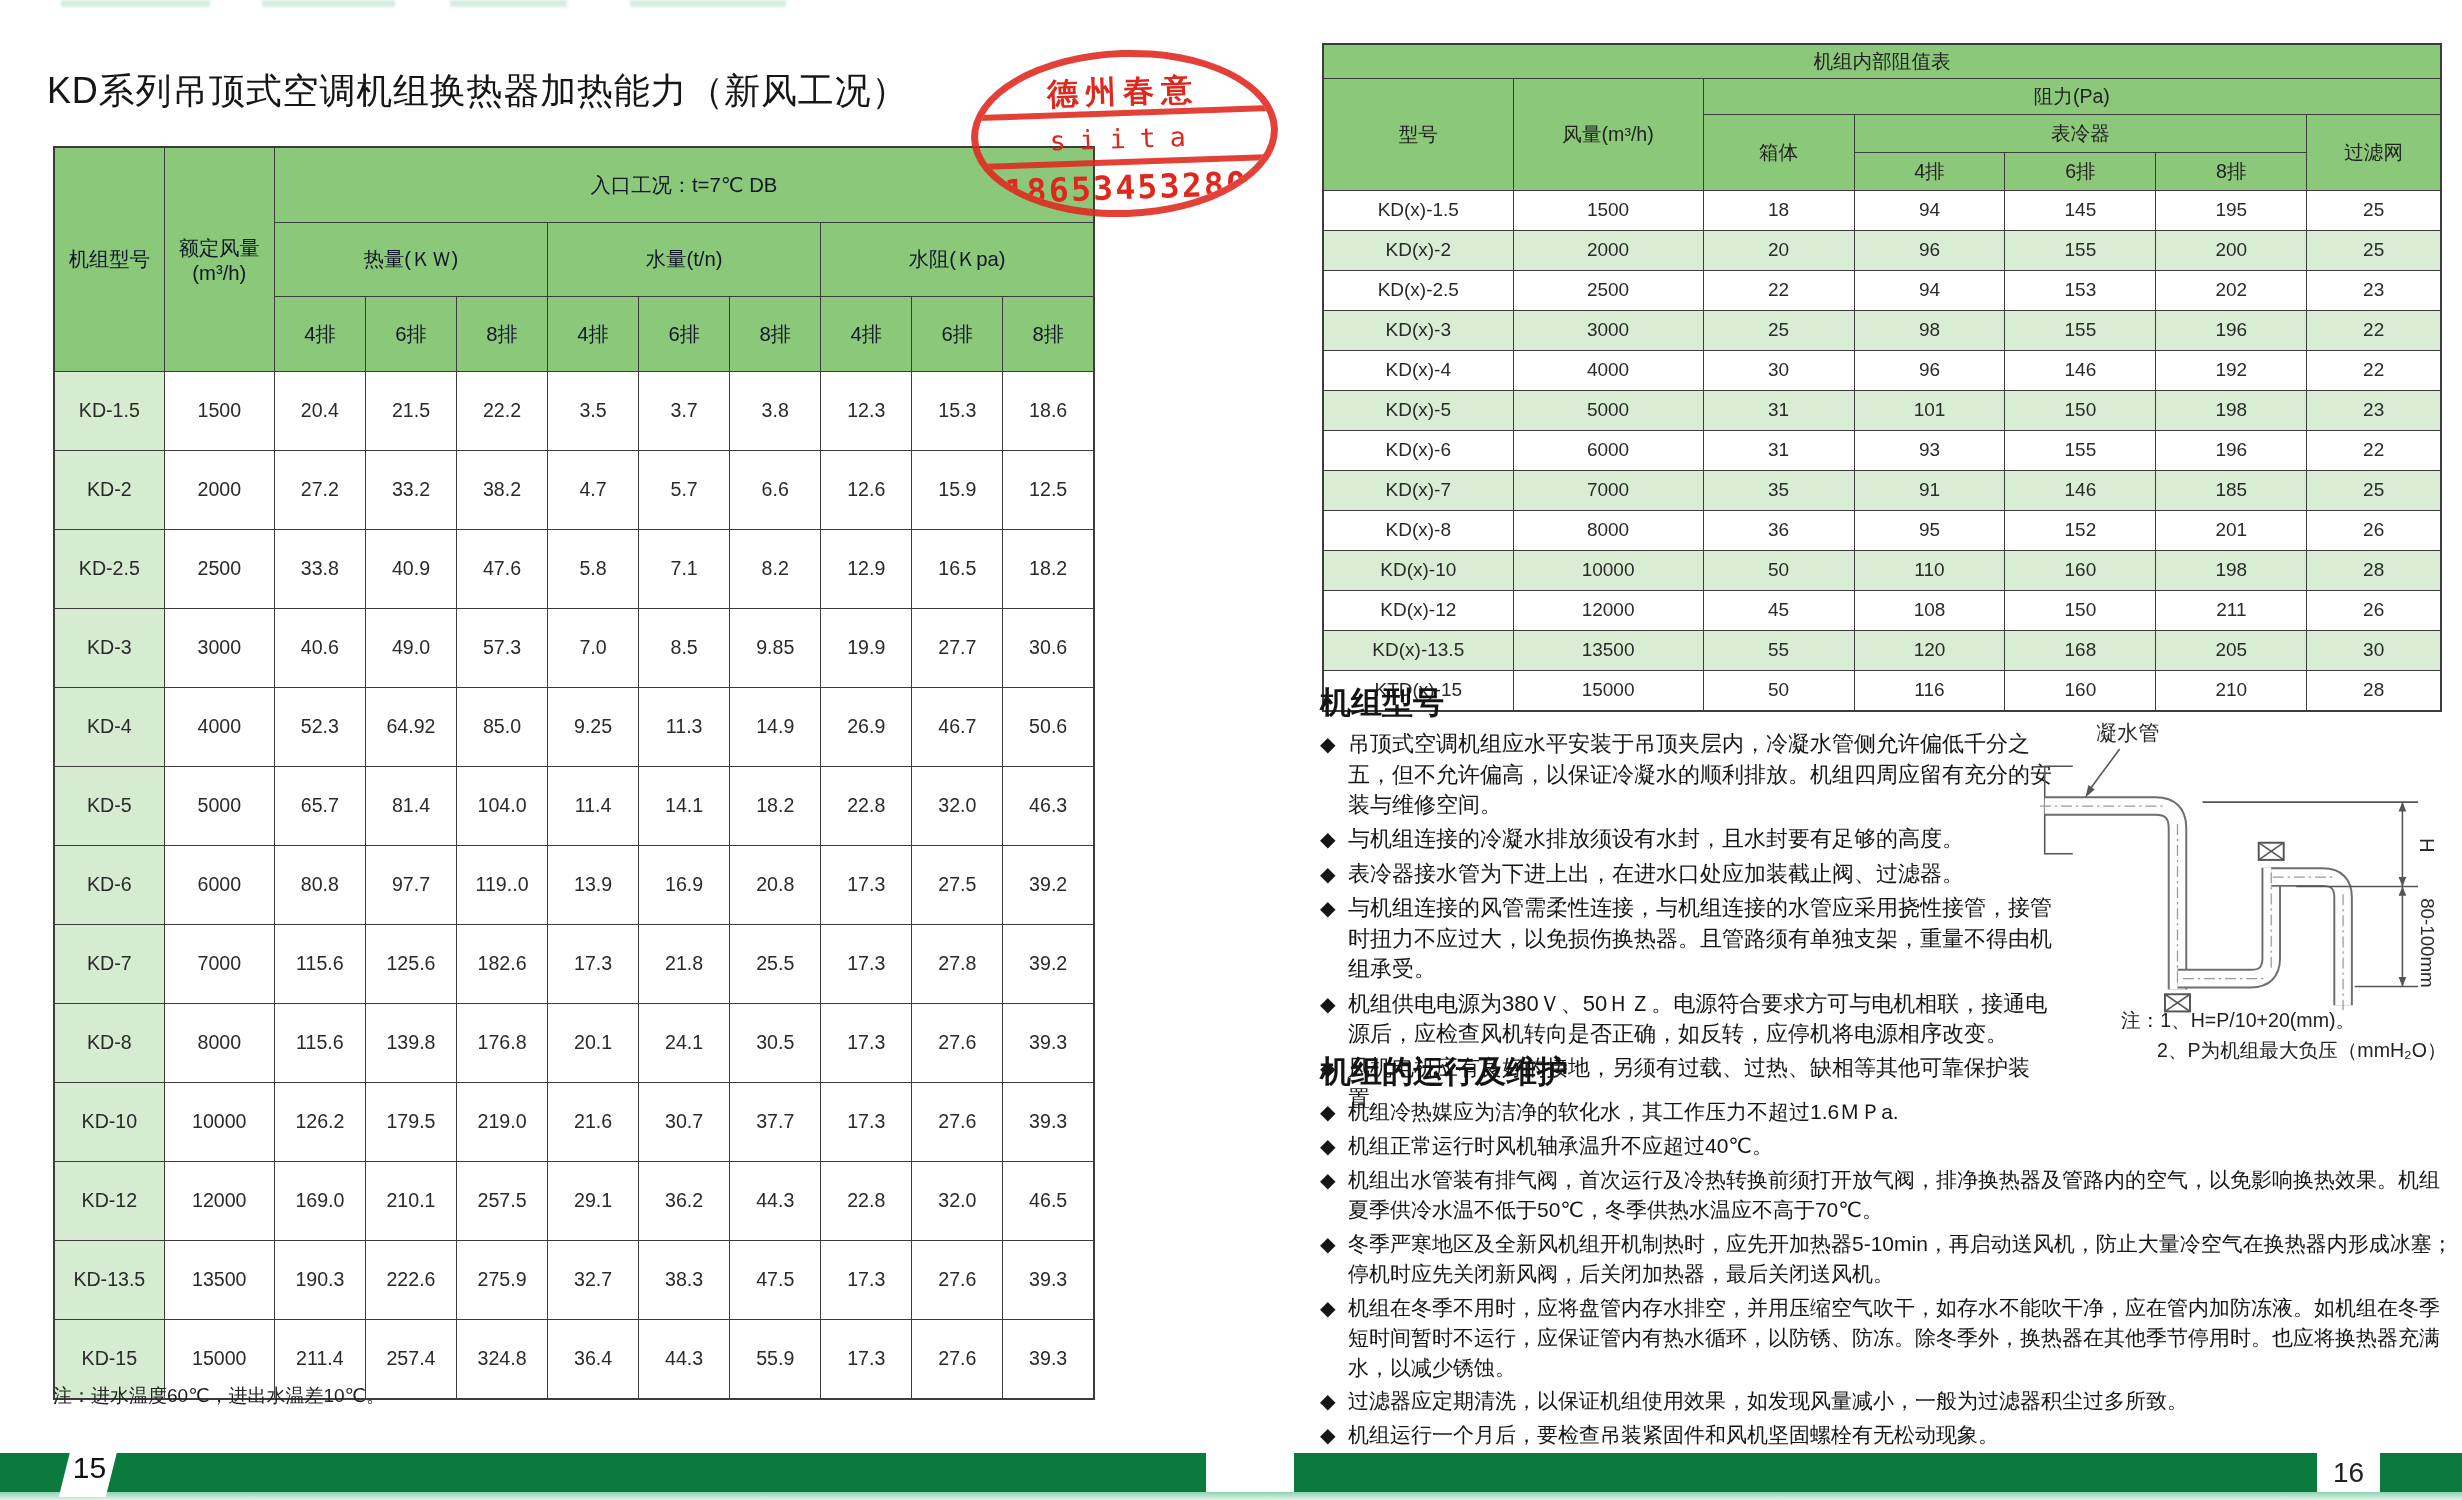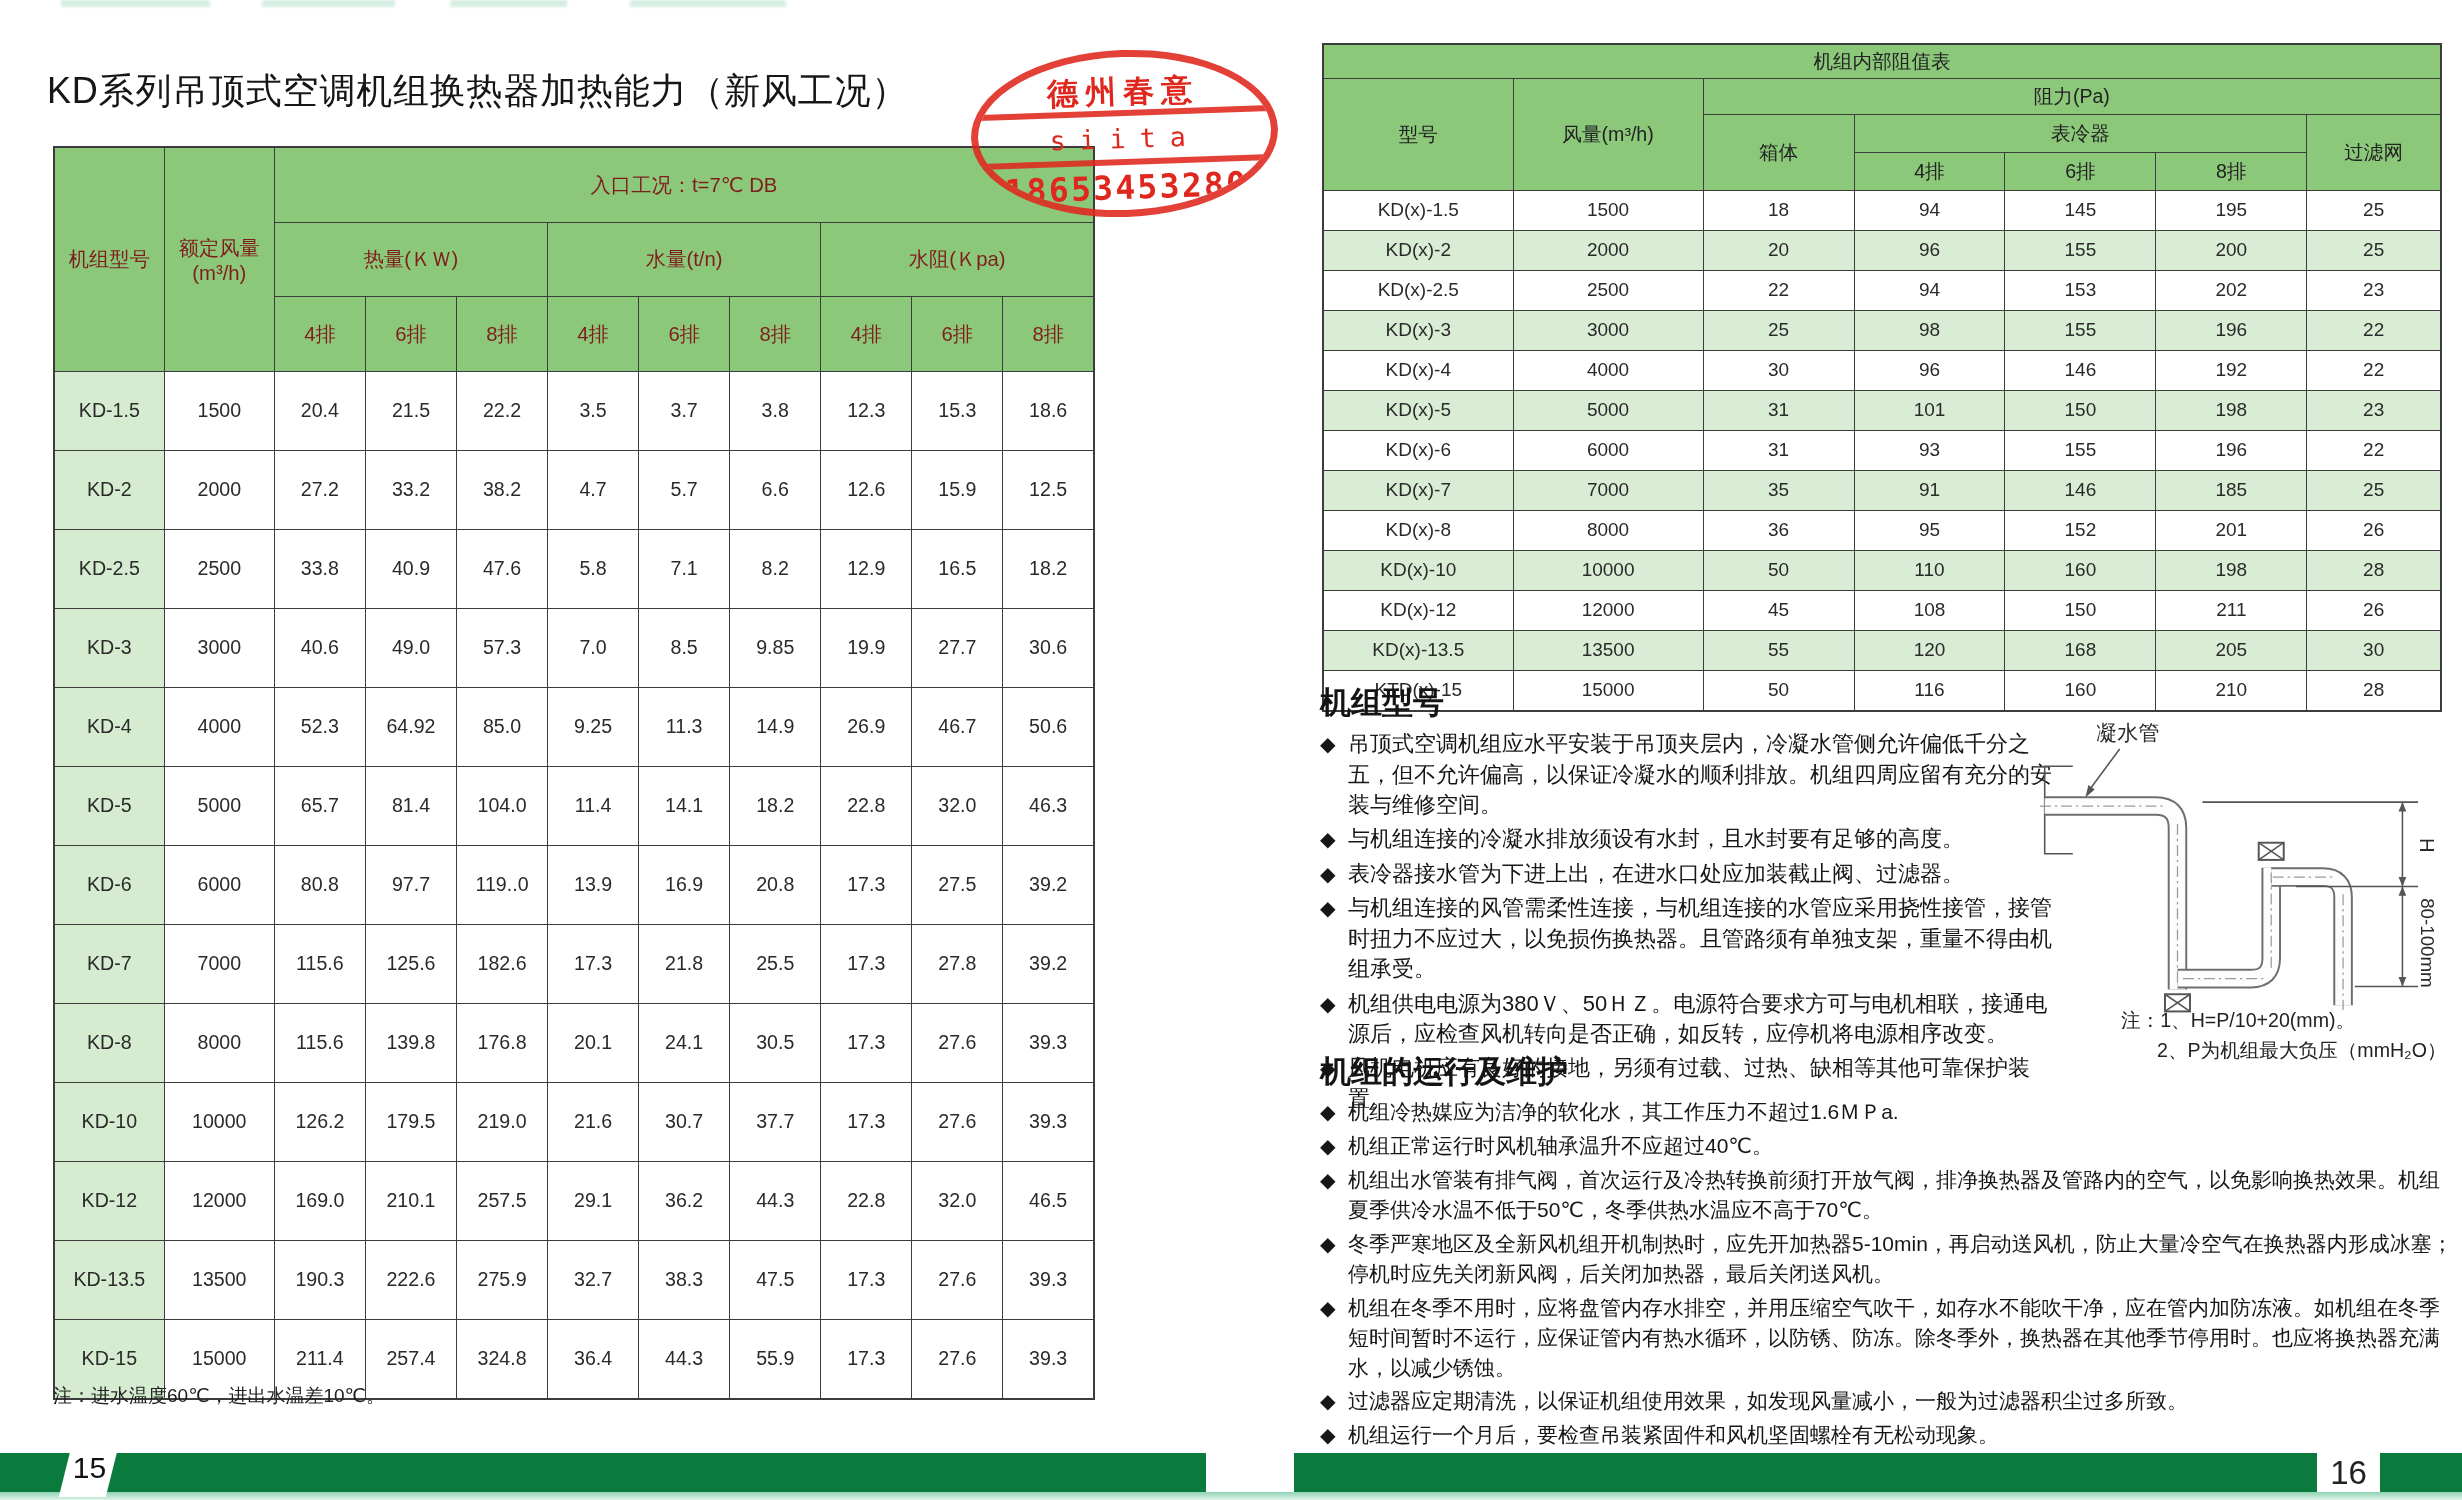--- a/index.html
+++ b/index.html
@@ -12,21 +12,21 @@
 
   
   #left-title{left:47px;top:67px;font-size:36px;font-weight:400;letter-spacing:0.8px;color:#161616;}
 
   
   table{border-collapse:collapse;table-layout:fixed;}
   th,td{text-align:center;vertical-align:middle;overflow:hidden;}
   #heat-tbl{left:53px;top:146px;width:1042px;}
   #heat-tbl table{width:1042px;border:2.3px solid #3c3c3c;}
   #heat-tbl th,#heat-tbl td{border:1.6px solid #3c3c3c;}
-  #heat-tbl thead th{background:#8cc87a;font-weight:400;font-size:20.3px;color:#7f1d1d;}
+  #heat-tbl thead th{background:#8cc87a;font-weight:400;font-size:20.3px;color:#0f172a;}
   #heat-tbl tbody td{background:#fff;font-size:19.6px;height:76px;color:#2a2a2a;}
   #heat-tbl tbody td.c0{background:#d6ecd0;}
   #heat-tbl tr.h1{height:75px}#heat-tbl tr.h2{height:74px}#heat-tbl tr.h3{height:75px}
 
   #heat-note{left:53px;top:1383px;font-size:19px;color:#222;}
 
   #res-tbl{left:1322px;top:43px;width:1120px;}
   #res-tbl table{width:1120px;border:2.3px solid #3c3c3c;}
   #res-tbl th,#res-tbl td{border:1.6px solid #3c3c3c;}
   #res-tbl th{background:#8cc87a;font-weight:400;font-size:19.6px;color:#222;}
@@ -60,21 +60,21 @@
   #s2{top:66px;font-size:26.6px;letter-spacing:14px;font-family:"DejaVu Sans Mono","Liberation Mono",monospace;}
   #s3{top:111px;font-size:33px;letter-spacing:2.3px;font-family:"DejaVu Sans Mono","Liberation Mono",monospace;font-weight:700;}
 
   
   .band{position:absolute;top:1453px;height:39px;background:#0b7a3d;}
   #band-l{left:0;width:1206px;}
   #band-r{left:1294px;width:1169px;}
   #slash15{position:absolute;left:66px;top:1439px;width:47px;height:58px;background:#fff;transform:skewX(-14deg);z-index:3;}
   #slash15 span{display:block;transform:skewX(14deg);text-align:center;font-size:30px;line-height:58px;color:#111;}
   #gap16{position:absolute;left:1023px;top:0;width:63px;height:39px;background:#fff;text-align:center;}
-  #gap16 span{font-size:33px;line-height:39px;color:#222;}
+  #gap16 span{font-size:28px;line-height:39px;color:#222;}
   #strip{left:0;top:1492px;width:2462px;height:8.6px;background:linear-gradient(180deg,#8fd2b3,#eaf8f1);}
 
   svg text{font-family:"Liberation Sans",sans-serif;fill:#2a2a2a;}
   .pipe-o{fill:none;stroke:#6e6e6e;stroke-width:25;}
   .pipe-i{fill:none;stroke:#fdfdfd;stroke-width:20;}
   .cline{fill:none;stroke:#9a9a9a;stroke-width:1.6;stroke-dasharray:14 5 3 5;}
   .thin{fill:none;stroke:#555;stroke-width:2;}
   .box{fill:#fff;stroke:#555;stroke-width:2.5;}
 </style>
 </head>

